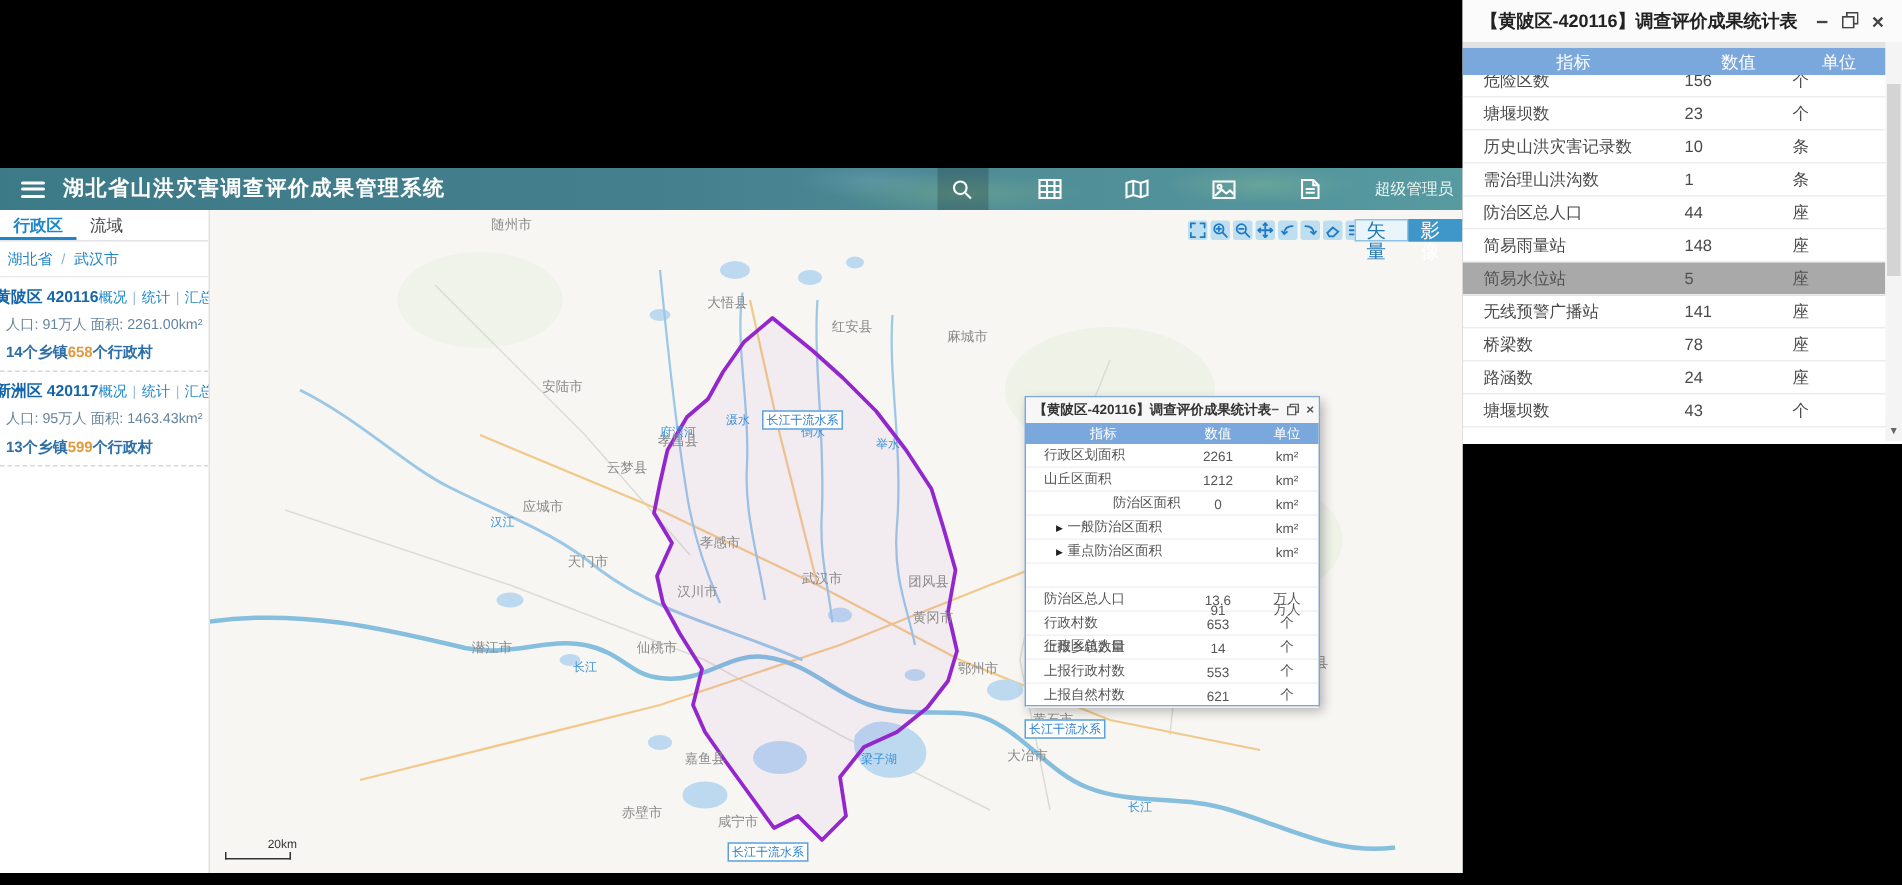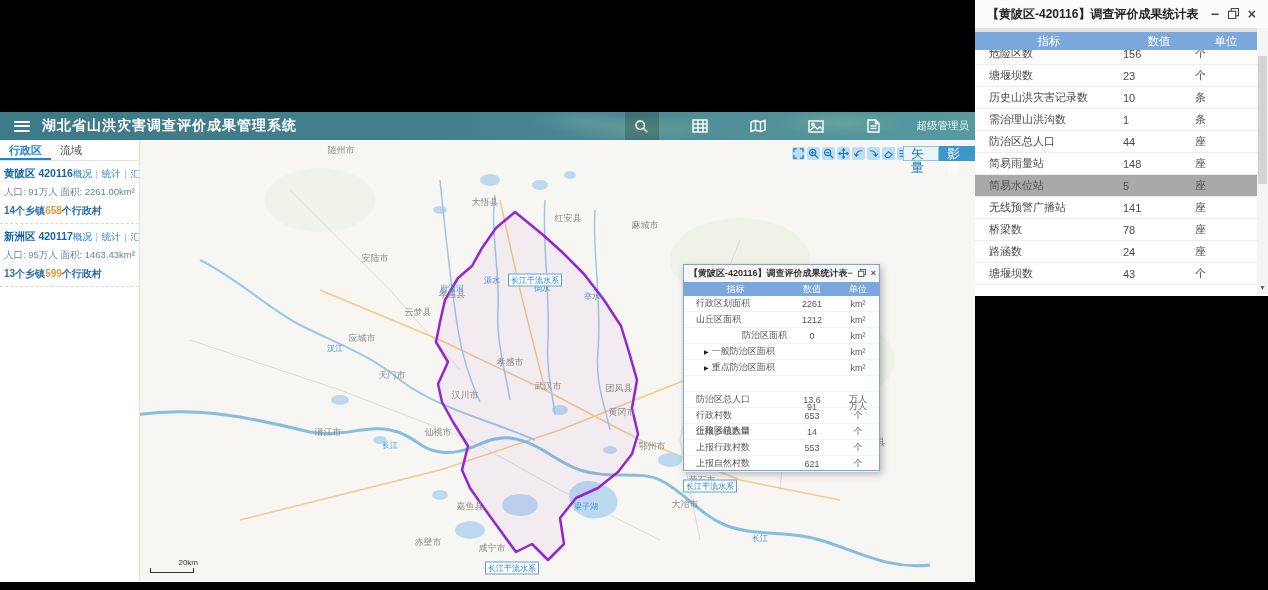--- a/index.html
+++ b/index.html
@@ -26,21 +26,21 @@
   #user-name{font-size:10.5px;color:#eef6f6;white-space:nowrap;margin-left:2px}
 
   
   #sidebar{position:absolute;left:0;top:28px;width:140px;height:442px;background:#fff;border-right:1px solid #e2e2e2;overflow:hidden}
   #side-tabs{display:flex;border-bottom:1px solid #e3e3e3;height:21px}
   .stab{padding:3px 9px 2px;font-size:11px;color:#444;cursor:pointer;white-space:nowrap}
   .stab.active{color:#1f86c9;border-bottom:2px solid #1f86c9;font-weight:bold}
   #crumb{padding:5px 5px 4px;font-size:10px;color:#1f86c9;border-bottom:1px solid #ececec;white-space:nowrap}
   #crumb .sep{color:#8fb6d6;margin:0 3px}
   .region-card{padding:6px 4px 5px;border-bottom:1px dashed #d8d8d8;font-size:10px;white-space:nowrap}
-  .r-head{display:flex;justify-content:flex-start;align-items:baseline}
+  .r-head{display:flex;justify-content:center;align-items:baseline}
   .r-name{color:#1565ab;font-weight:bold;font-size:10.5px}
   .r-links{color:#1f86c9;font-size:9.5px}
   .r-links .sep{color:#9bbdd9;margin:0 1px}
   .r-stats{color:#64849e;margin-top:5px;font-size:9.5px}
   .r-towns{color:#2c6fa8;margin-top:5px;font-size:10px;font-weight:bold}
   .r-count{color:#e09a3c}
 
   
   #map{position:absolute;left:140px;top:28px;width:835px;height:442px;background:#f7f6f3;overflow:hidden}
   .city-label{position:absolute;font-size:9px;color:#8a8a8a;white-space:nowrap;transform:translate(-50%,-50%)}
@@ -149,20 +149,25 @@
         </div>
         <div id="user-name">超级管理员</div>
       </div>
     </div>
 
     <div id="sidebar">
       <div id="side-tabs">
         <div class="stab active">行政区</div>
         <div class="stab">流域</div>
       </div>
+      <div id="crumb">
+        <span>湖北省</span>
+        <span class="sep">/</span>
+        <span>武汉市</span>
+      </div>
       <div id="region-list">
           <div class="region-card">
             <div class="r-head">
               <div class="r-name">黄陂区 420116</div>
               <div class="r-links"><span>概况</span><span class="sep"> | </span><span>统计</span><span class="sep"> | </span><span>汇总</span></div>
             </div>
             <div class="r-stats">人口: 91万人  面积: 2261.00km²</div>
             <div class="r-towns">14个乡镇<span class="r-count">658</span>个行政村</div>
           </div>
           <div class="region-card">
@@ -222,21 +227,21 @@
 
       <div id="map-labels">
           <div class="city-label" style="left: 165px; top: 10px; margin-left: 36px;">随州市</div>
           <div class="city-label" style="left: 345px; top: 62px;">大悟县</div>
           <div class="city-label" style="left: 428px; top: 78px;">红安县</div>
           <div class="city-label" style="left: 505px; top: 85px;">麻城市</div>
           <div class="city-label" style="left: 235px; top: 118px;">安陆市</div>
           <div class="city-label" style="left: 312px; top: 122px; margin-top: 32px;">孝昌县</div>
           <div class="city-label" style="left: 278px; top: 172px;">云梦县</div>
           <div class="city-label" style="left: 222px; top: 198px;">应城市</div>
-          <div class="city-label" style="left: 352px; top: 222px; padding-left: 36px;">孝感市</div>
+          <div class="city-label" style="left: 340px; top: 222px;">孝感市</div>
           <div class="city-label" style="left: 252px; top: 235px;">天门市</div>
           <div class="city-label" style="left: 325px; top: 255px;">汉川市</div>
           <div class="city-label" style="left: 298px; top: 292px;">仙桃市</div>
           <div class="city-label" style="left: 188px; top: 292px;">潜江市</div>
           <div class="city-label" style="left: 408px; top: 246px;">武汉市</div>
           <div class="city-label" style="left: 479px; top: 248px;">团风县</div>
           <div class="city-label" style="left: 482px; top: 272px;">黄冈市</div>
           <div class="city-label" style="left: 512px; top: 306px;">鄂州市</div>
           <div class="city-label" style="left: 562px; top: 340px;">黄石市</div>
           <div class="city-label" style="left: 545px; top: 364px;">大冶市</div>

